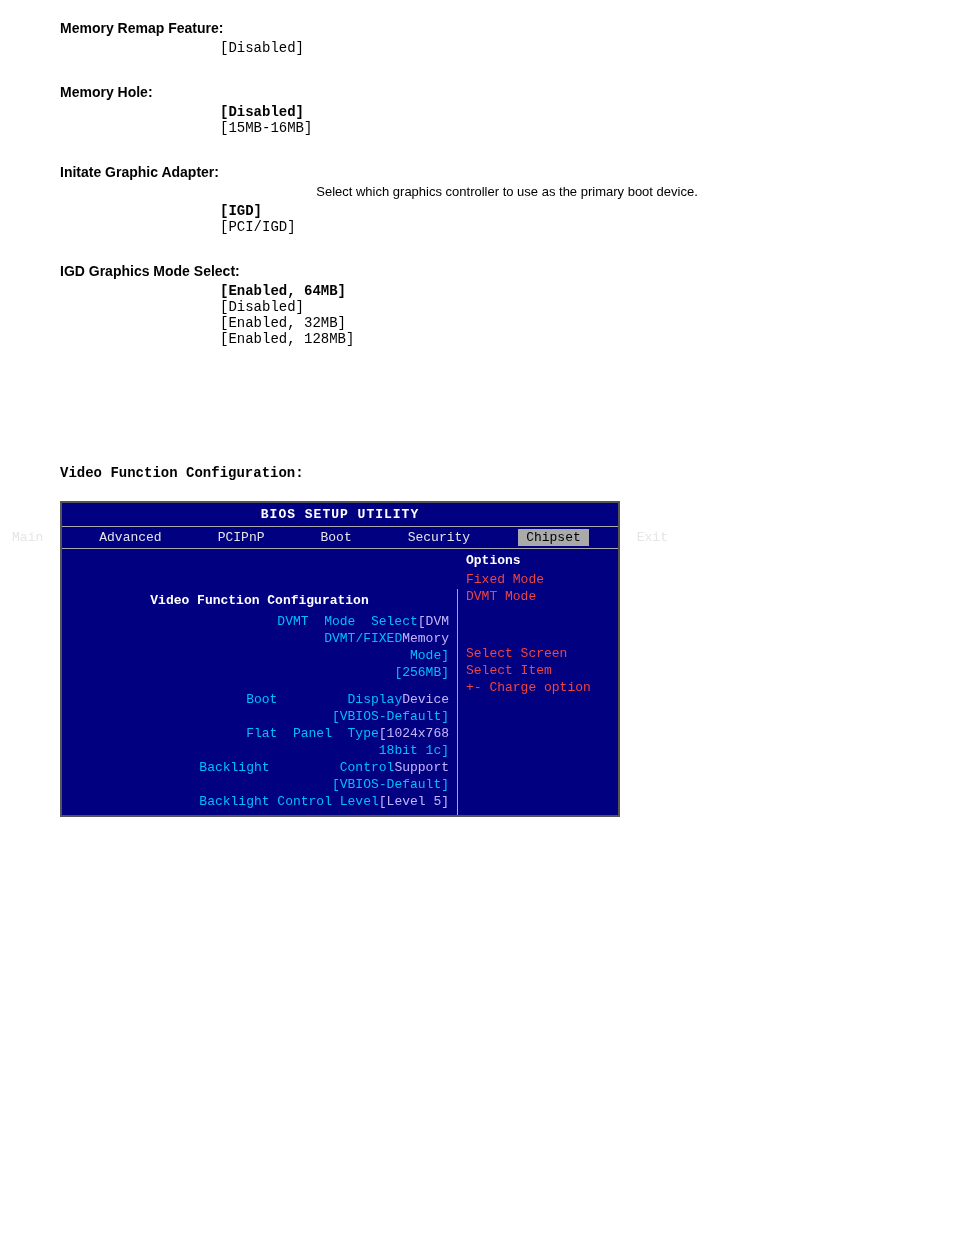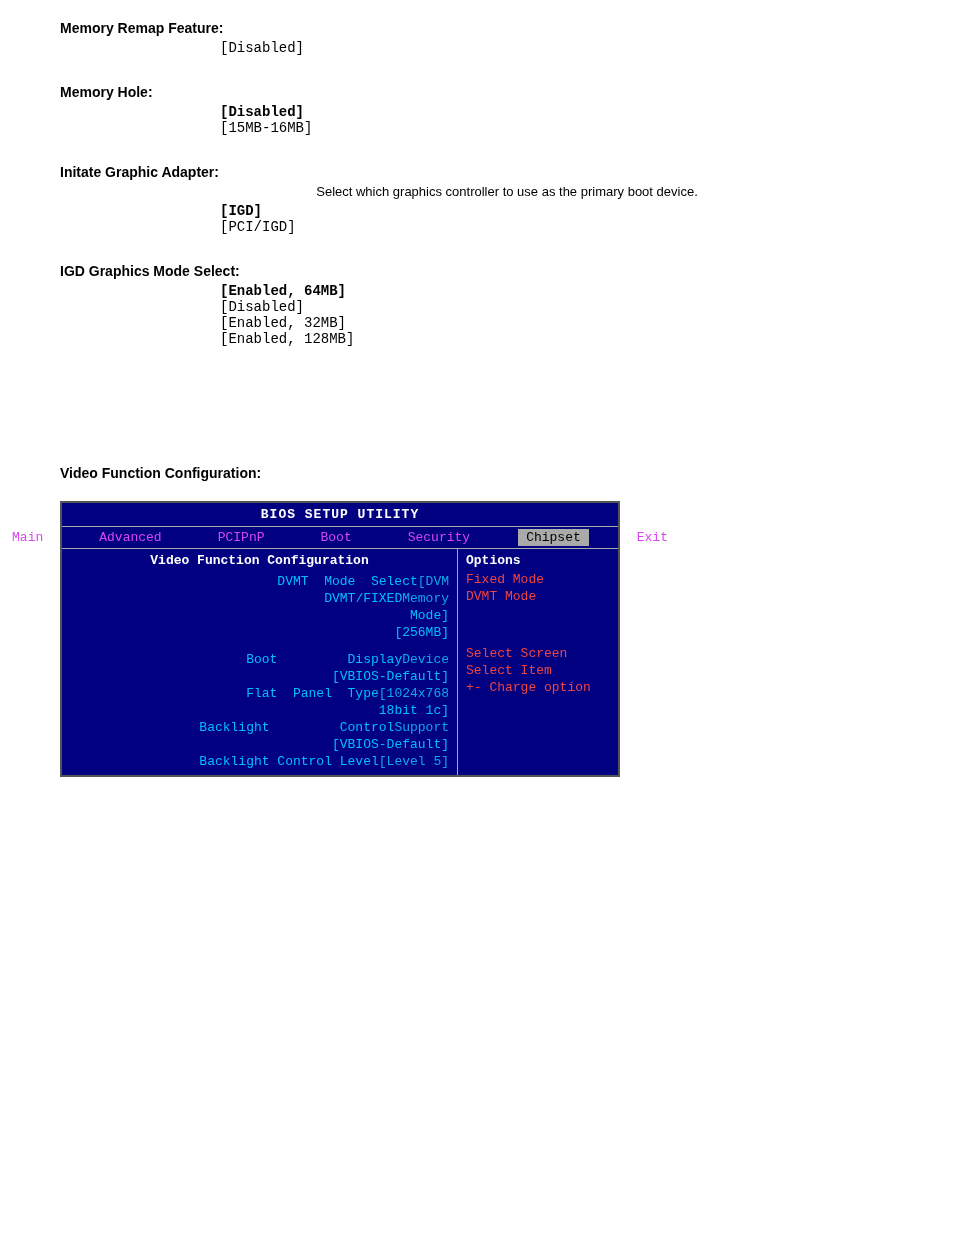--- a/index.html
+++ b/index.html
@@ -66,40 +66,41 @@
     .bios-nav-bar {
       display: flex;
       justify-content: center;
       background: #000080;
       padding: 2px 0;
       border-bottom: 1px solid #aaa;
       gap: 40px;
     }
 
     .bios-nav-item {
-      color: #d946ef;
+      color: #e5e5e5;
       font-size: 13px;
       padding: 1px 8px;
     }
 
     .bios-nav-item.active {
       background: #aaa;
       color: #000;
     }
 
     .bios-body {
       display: flex;
       background: #000080;
     }
 
     .bios-left {
       flex: 1;
       padding: 4px 8px;
       border-right: 1px solid #aaa;
       min-width: 360px;
+      margin-top: 40px;
     }
 
     .bios-right {
       width: 160px;
       padding: 4px 8px;
       background: #000080;
     }
 
     .bios-section-title {
       color: #fff;
@@ -114,21 +115,21 @@
       justify-content: flex-end;
       margin-bottom: 2px;
       font-size: 13px;
     }
 
     .bios-key {
       color: #00bfff;
     }
 
     .bios-val {
-      color: #0ea5e9;
+      color: #c4b5fd;
     }
 
     .bios-sub-indent {
       margin-left: 40px;
       color: #00bfff;
       font-size: 13px;
     }
 
     .bios-options-title {
       color: #fff;
@@ -138,21 +139,21 @@
     }
 
     .bios-option {
       color: #ef4444;
       margin-bottom: 2px;
       font-size: 13px;
     }
 
     .video-section-title {
       font-weight: bold;
-      font-family: Liberation Sans, sans-serif;
+      font-family: Liberation Mono, monospace;
       font-size: 14px;
       margin-bottom: 10px;
       margin-top: 30px;
     }
 
     .spacer { height: 30px; }
   </style>
 </head>
 <body>
 

